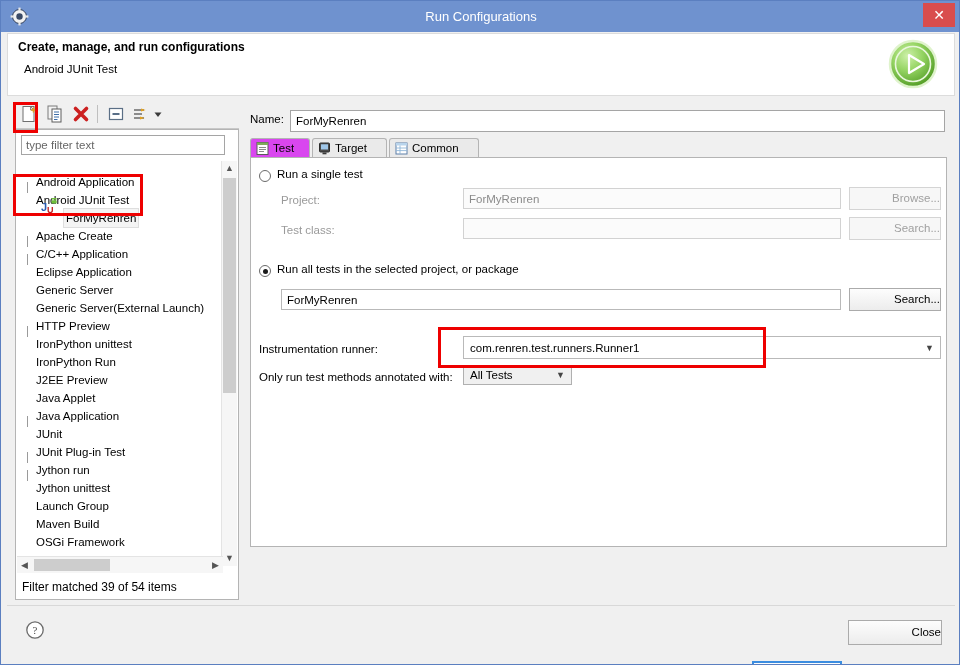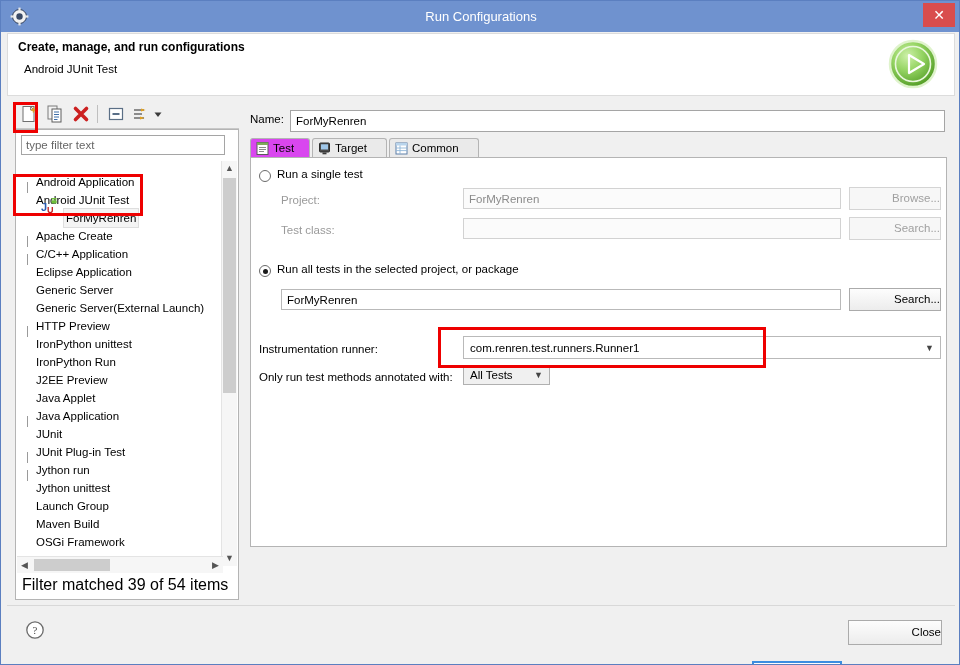--- a/index.html
+++ b/index.html
@@ -224,21 +224,21 @@
   #tree-hthumb {
     position: absolute;
     left: 17px; top: 2px;
     width: 76px; height: 12px;
     background: #cdcdcd;
     cursor: pointer;
   }
   #filter-status {
     position: absolute;
     left: 6px; bottom: 5px;
-    font-size: 16px;
+    font-size: 12px;
     color: #000;
   }
 
   
   #right-col {
     position: absolute;
     left: 240px; top: 2px;
     width: 700px; height: 500px;
   }
   #name-row {
@@ -701,21 +701,21 @@
         <input class="text-field" style="left: 30px; top: 131px; width: 560px; height: 21px;" value="ForMyRenren">
         <div class="btn" style="left:598px; top:130px; width:92px; height:23px; line-height:21px;">Search...</div>
 
         <div class="form-label" style="left:8px; top:185px;">Instrumentation runner:</div>
         <div class="combo" style="left:212px; top:178px; width:478px; height:23px;">
           <span class="cval">com.renren.test.runners.Runner1</span>
           <span class="carrow">▼</span>
         </div>
 
         <div class="form-label" style="left:8px; top:213px;">Only run test methods annotated with:</div>
-        <div class="combo small" style="left:212px; top:207px; width:87px; height:20px;">
+        <div class="combo small" style="left:212px; top:207px; width:109px; height:20px;">
           <span class="cval">All Tests</span>
           <span class="carrow">▼</span>
         </div>
       </div>
 
     </div>
   </div>
 
   <div id="footer-sep"></div>
 

